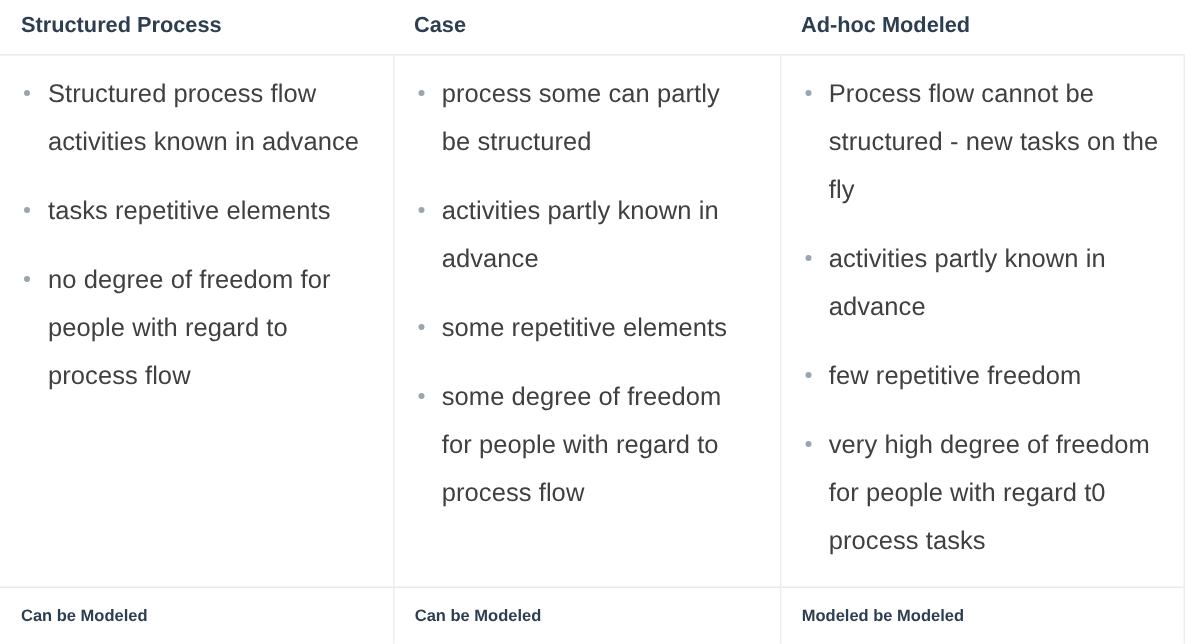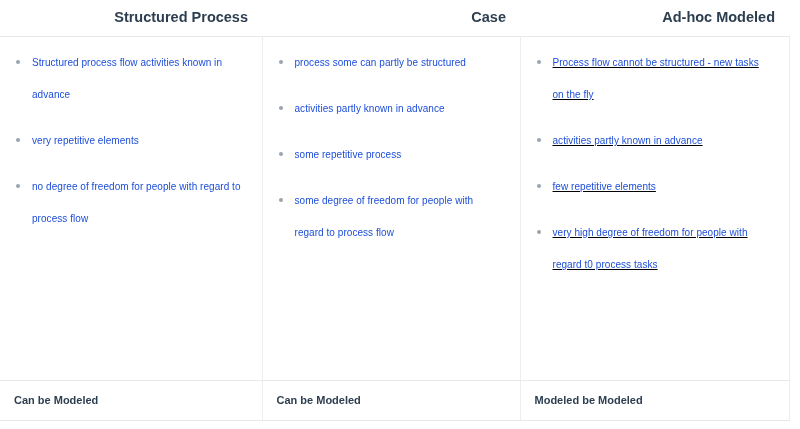--- a/index.html
+++ b/index.html
@@ -21,56 +21,55 @@
     border-collapse: collapse;
     table-layout: fixed;
   }
 
   .col-1 { width: 262px; }
   .col-2 { width: 258px; }
   .col-3 { width: 269px; }
 
   
   .table-header th {
-    text-align: right;
+    text-align: left;
     vertical-align: bottom;
     font-size: 14.5px;
     font-weight: bold;
     color: #2c3e50;
     padding: 9px 14px 11px 14px;
     height: 34px;
     border-bottom: 1px solid #e9e9e9;
     background: #ffffff;
   }
 
   
   .table-body td {
     vertical-align: top;
     padding: 10px 16px 14px 12px;
     border-right: 1px solid #ededed;
     background: #ffffff;
     height: 344px;
   }
   .table-body td:last-child {
     border-right: 1px solid #ededed;
-    text-decoration: underline;
   }
 
   .bullet-list {
     list-style: none;
     margin: 0;
     padding: 0;
   }
   .bullet-item {
     position: relative;
     padding-left: 20px;
     margin: 0 0 14px 0;
-    font-size: 10px;
+    font-size: 17px;
     line-height: 32px;
-    color: #1d4ed8;
+    color: #404040;
     letter-spacing: 0.05px;
   }
   .bullet-item:last-child { margin-bottom: 0; }
   .bullet-item .bullet-marker {
     position: absolute;
     left: 4px;
     top: 13px;
     width: 4px;
     height: 4px;
     background: #9aa5ae;
@@ -114,63 +113,63 @@
     <tr class="table-body">
 
       <td>
         <ul class="bullet-list">
           <li class="bullet-item">
             <span class="bullet-marker"></span>
             <span>Structured process flow activities known in advance</span>
           </li>
           <li class="bullet-item">
             <span class="bullet-marker"></span>
-            <span>very repetitive elements</span>
+            <span>tasks repetitive elements</span>
           </li>
           <li class="bullet-item">
             <span class="bullet-marker"></span>
             <span>no degree of freedom for people with regard to process flow</span>
           </li>
         </ul>
       </td>
 
       <td>
         <ul class="bullet-list">
           <li class="bullet-item">
             <span class="bullet-marker"></span>
             <span>process some can partly be structured</span>
           </li>
           <li class="bullet-item">
             <span class="bullet-marker"></span>
             <span>activities partly known in advance</span>
           </li>
           <li class="bullet-item">
             <span class="bullet-marker"></span>
-            <span>some repetitive process</span>
+            <span>some repetitive elements</span>
           </li>
           <li class="bullet-item">
             <span class="bullet-marker"></span>
             <span>some degree of freedom for people with regard to process flow</span>
           </li>
         </ul>
       </td>
 
       <td>
         <ul class="bullet-list">
           <li class="bullet-item">
             <span class="bullet-marker"></span>
             <span>Process flow cannot be structured - new tasks on the fly</span>
           </li>
           <li class="bullet-item">
             <span class="bullet-marker"></span>
             <span>activities partly known in advance</span>
           </li>
           <li class="bullet-item">
             <span class="bullet-marker"></span>
-            <span>few repetitive elements</span>
+            <span>few repetitive freedom</span>
           </li>
           <li class="bullet-item">
             <span class="bullet-marker"></span>
             <span>very high degree of freedom for people with regard t0 process tasks</span>
           </li>
         </ul>
       </td>
 
     </tr>
   </tbody>

